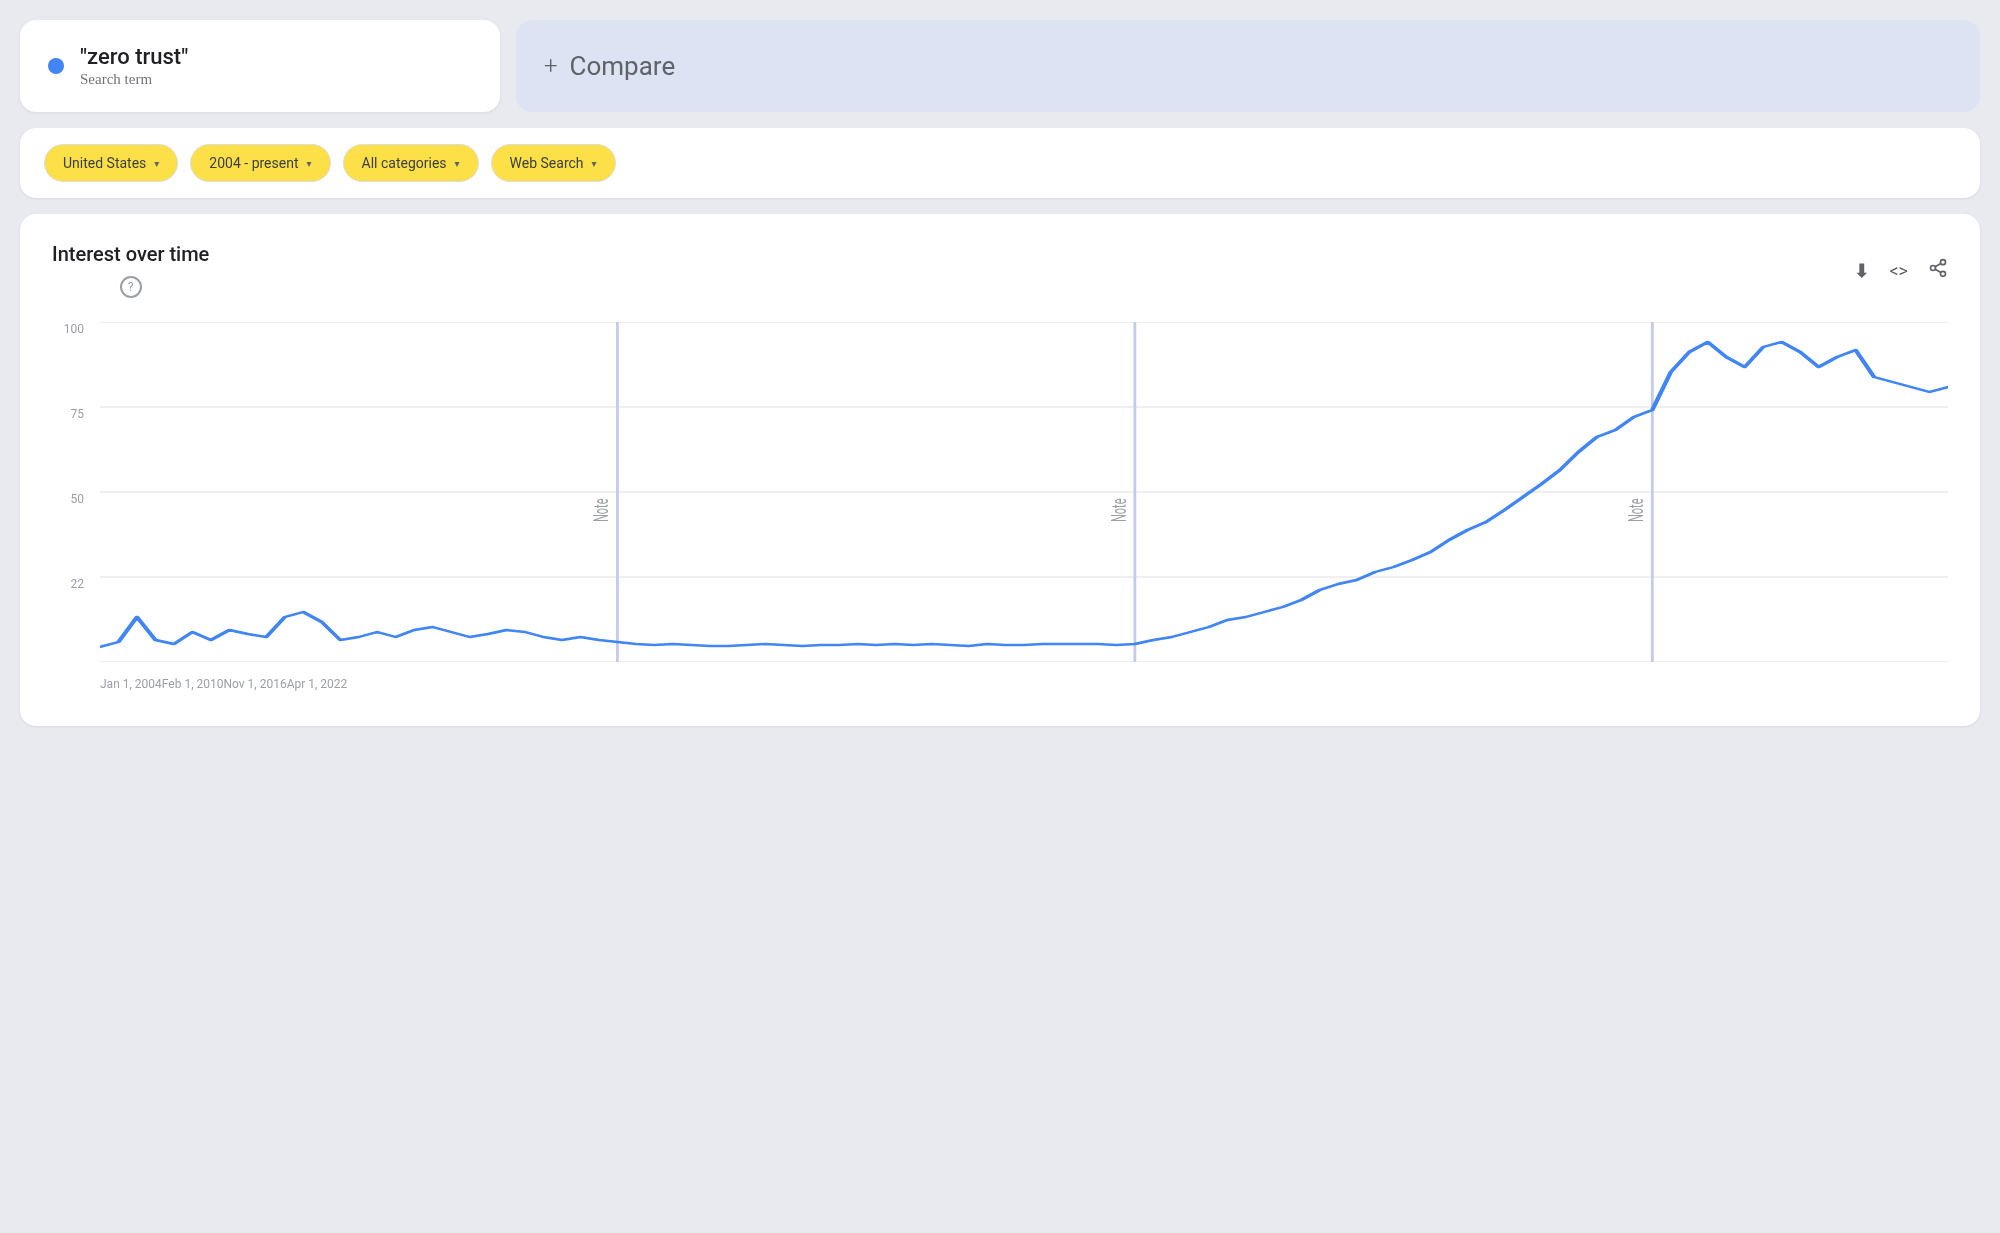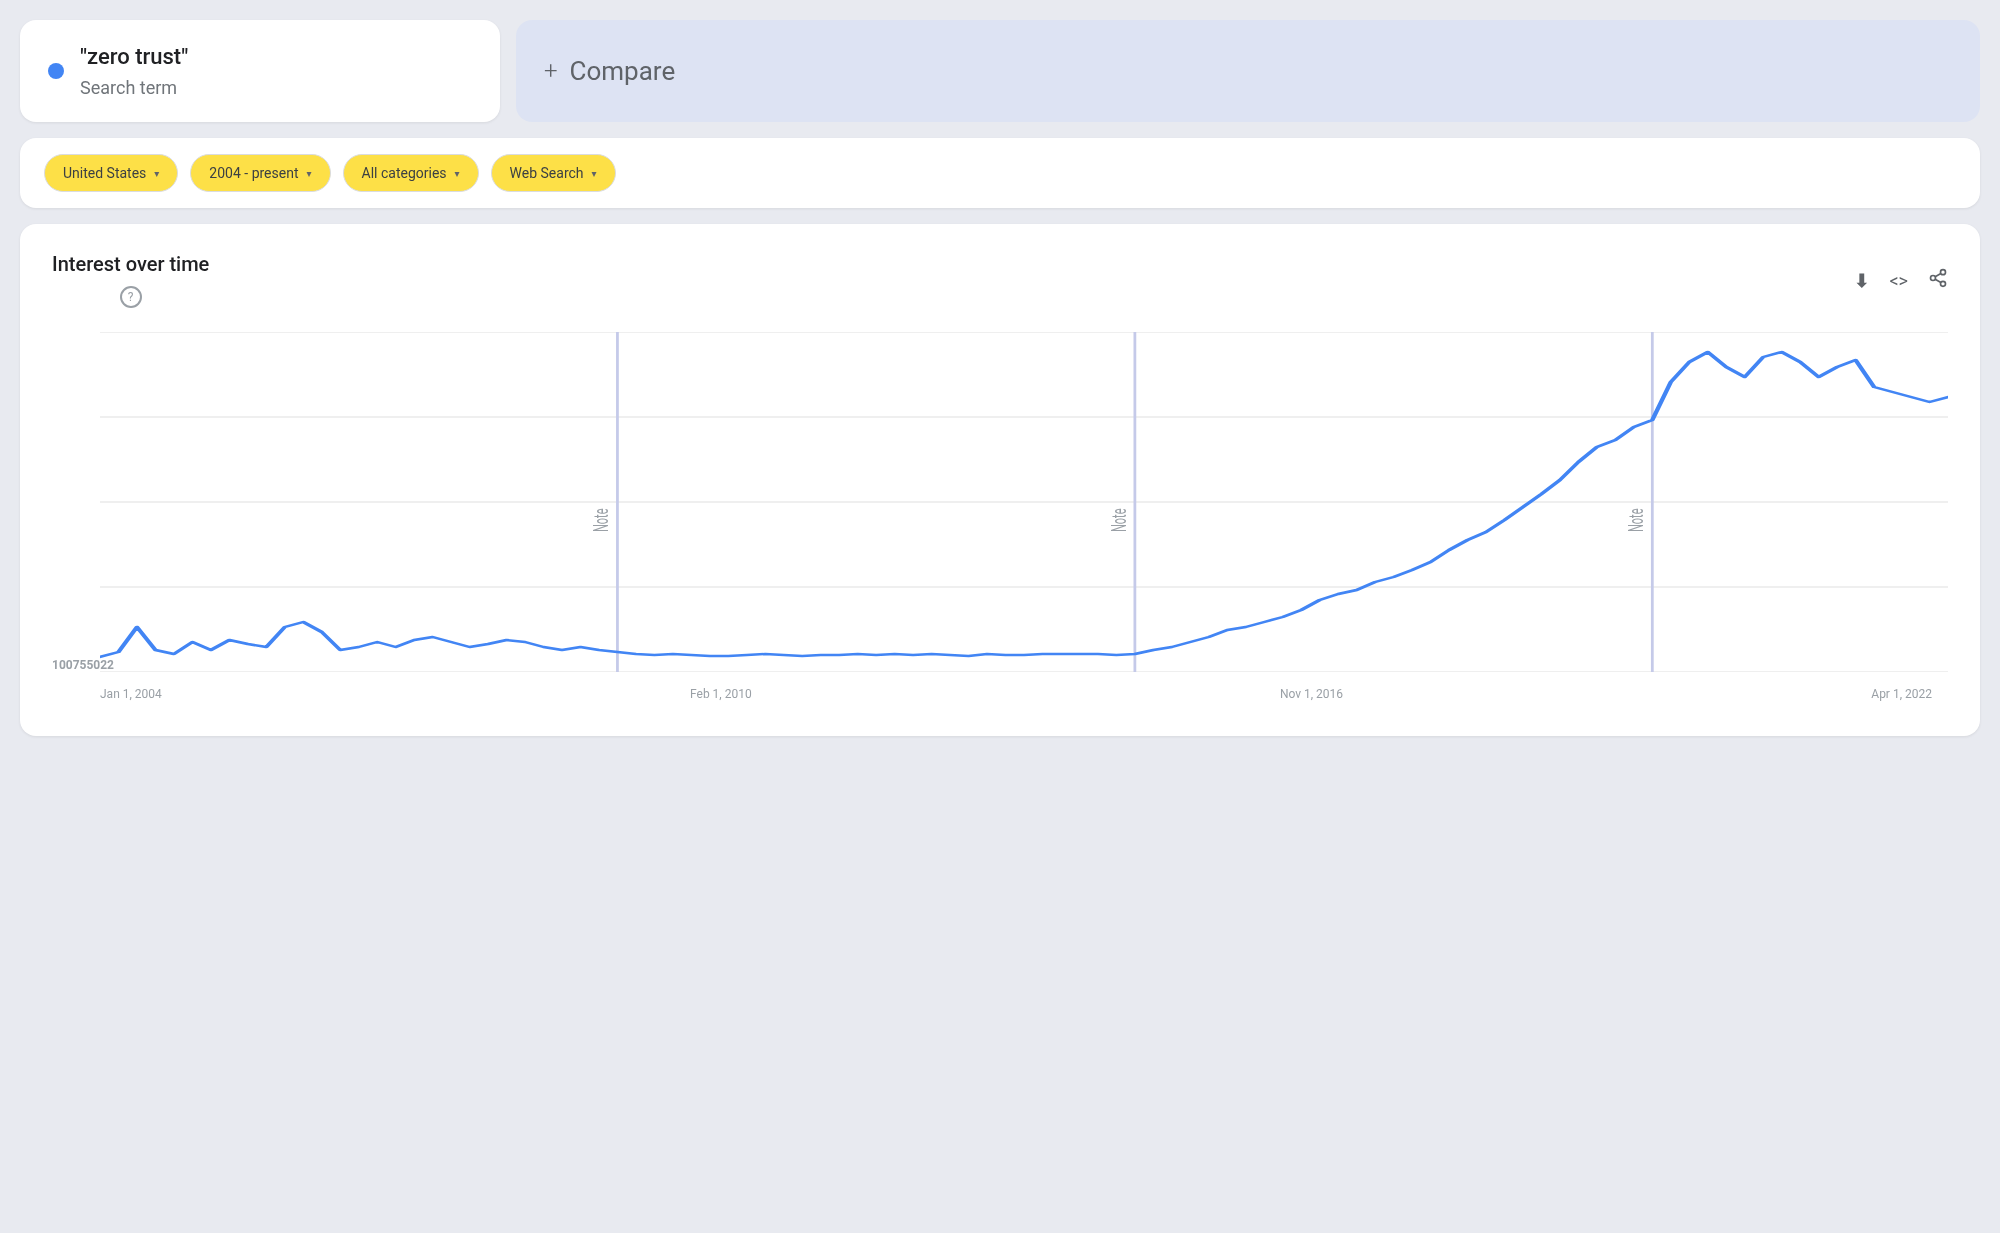--- a/index.html
+++ b/index.html
@@ -34,23 +34,24 @@
     .search-term-text {
       display: flex;
       flex-direction: column;
     }
     .search-term-label {
       font-size: 22px;
       font-weight: 500;
       color: #202124;
     }
     .search-term-sublabel {
-      font-size: 18px;
+      font-size: 15px;
       color: #70757a;
-      margin-top: 8px;
+      margin-top: 2px;
+      font-family: Liberation Serif, serif;
     }
     .compare-card {
       background: #dde3f3;
       border-radius: 16px;
       padding: 24px 28px;
       flex: 1;
       display: flex;
       align-items: center;
       gap: 12px;
       cursor: pointer;
@@ -141,45 +142,43 @@
       width: 100%;
       height: 380px;
     }
     .y-axis-labels {
       position: absolute;
       left: 0;
       top: 0;
       bottom: 40px;
       width: 40px;
       display: flex;
-      flex-direction: row;
+      flex-direction: column;
       justify-content: space-between;
       align-items: flex-end;
       padding-right: 8px;
-      font-weight: bold;
     }
     .y-label {
       font-size: 12px;
       color: #9aa0a6;
     }
     .chart-area {
       position: absolute;
       left: 48px;
       right: 0;
       top: 0;
       bottom: 40px;
     }
     .x-axis-labels {
       position: absolute;
       left: 48px;
       right: 16px;
       bottom: 0;
       height: 36px;
       display: flex;
-      justify-content: space-between;
       align-items: center;
     }
     .x-label {
       font-size: 12px;
       color: #9aa0a6;
     }
     svg.trend-chart {
       width: 100%;
       height: 100%;
     }

